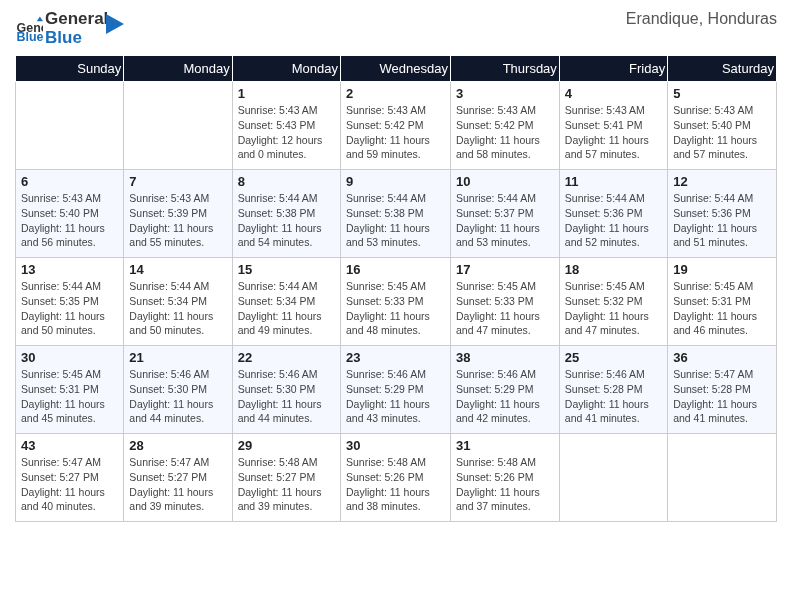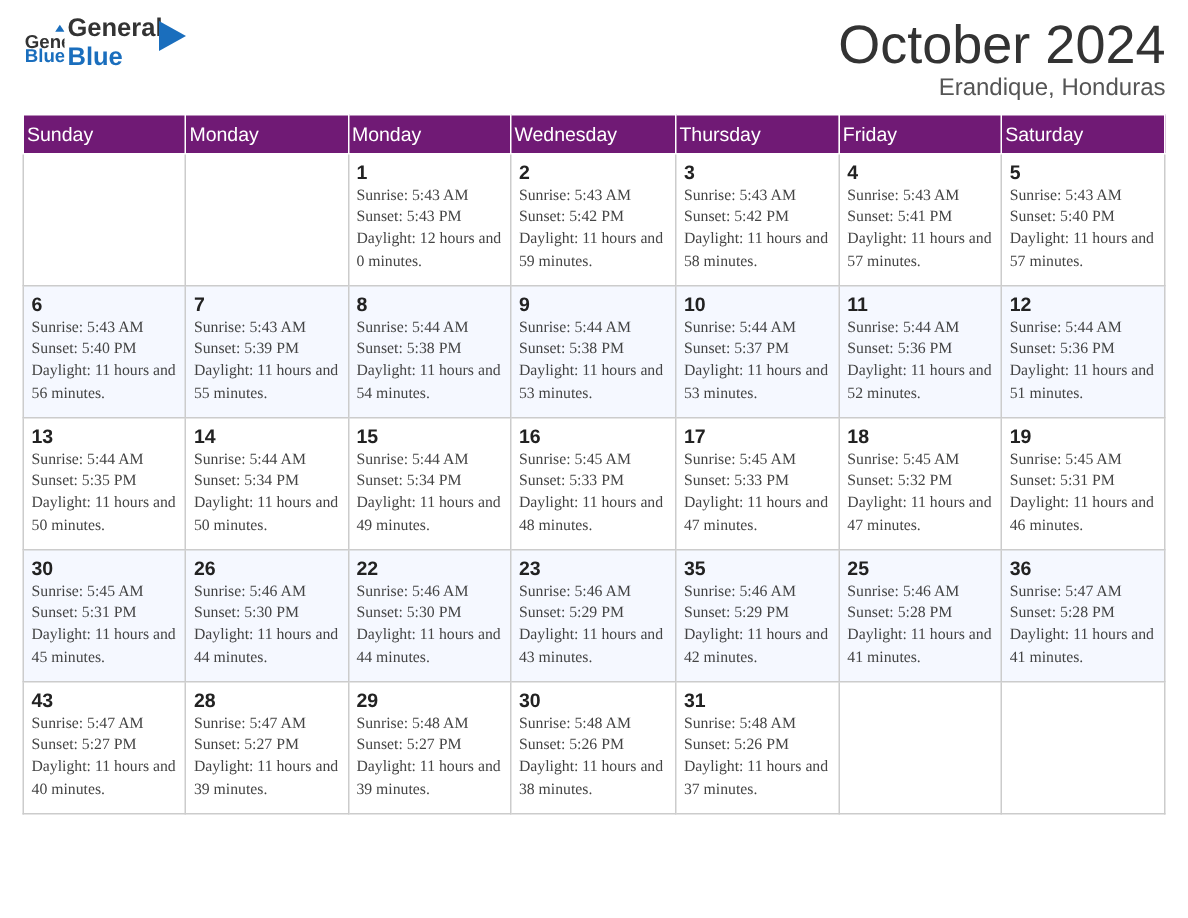--- a/index.html
+++ b/index.html
@@ -43,23 +43,23 @@
     .location {
       font-size: 16px;
       color: #555;
     }
     .calendar-table {
       width: 100%;
       border-collapse: collapse;
       font-size: 11px;
     }
     .calendar-table th {
-      background-color: #701a75;
+      background-color: #0f172a;
       color: #fff;
-      text-align: left;
+      text-align: right;
       padding: 5px 2px;
       font-size: 13px;
       font-weight: normal;
       border: 1px solid #fff;
     }
     .calendar-table td {
       border: 1px solid #ccc;
       vertical-align: top;
       padding: 4px 5px;
       width: 113px;
@@ -74,21 +74,20 @@
       font-size: 13px;
       font-weight: bold;
       color: #222;
       display: block;
       margin-bottom: 2px;
     }
     .day-detail {
       color: #444;
       font-size: 10.5px;
       line-height: 1.4;
-      font-family: Liberation Serif, serif;
     }
     .empty-cell {
       background: #fff !important;
     }
   </style>
 </head>
 <body>
 
 <div class="page">
   <div class="header">
@@ -100,21 +99,20 @@
       </svg>
       <div style="line-height:1.1">
         <div style="font-size:17px;font-weight:bold;color:#333;">General</div>
         <div style="font-size:17px;font-weight:bold;color:#1a6ebd;">Blue</div>
       </div>
       <svg width="18" height="20" viewBox="0 0 18 20" style="margin-left:-4px;margin-top:-10px;">
         <polygon points="0,0 18,10 0,20" fill="#1a6ebd"></polygon>
       </svg>
     </div>
     <div class="title-block">
-      <div class="month-title">October 2024</div>
       <div class="location">Erandique, Honduras</div>
     </div>
   </div>
 
   <table class="calendar-table">
     <thead>
       <tr>
       <th>Sunday</th>
           <th>Monday</th>
           <th>Monday</th>
@@ -208,33 +206,33 @@
             <span class="day-number">19</span>
             <div class="day-detail">Sunrise: 5:45 AM<br>Sunset: 5:31 PM<br>Daylight: 11 hours and 46 minutes.</div>
           </td>
         </tr>
         <tr>
           <td>
             <span class="day-number">30</span>
             <div class="day-detail">Sunrise: 5:45 AM<br>Sunset: 5:31 PM<br>Daylight: 11 hours and 45 minutes.</div>
           </td>
           <td>
-            <span class="day-number">26</span>
+            <span class="day-number">21</span>
             <div class="day-detail">Sunrise: 5:46 AM<br>Sunset: 5:30 PM<br>Daylight: 11 hours and 44 minutes.</div>
           </td>
           <td>
             <span class="day-number">22</span>
             <div class="day-detail">Sunrise: 5:46 AM<br>Sunset: 5:30 PM<br>Daylight: 11 hours and 44 minutes.</div>
           </td>
           <td>
             <span class="day-number">23</span>
             <div class="day-detail">Sunrise: 5:46 AM<br>Sunset: 5:29 PM<br>Daylight: 11 hours and 43 minutes.</div>
           </td>
           <td>
-            <span class="day-number">35</span>
+            <span class="day-number">38</span>
             <div class="day-detail">Sunrise: 5:46 AM<br>Sunset: 5:29 PM<br>Daylight: 11 hours and 42 minutes.</div>
           </td>
           <td>
             <span class="day-number">25</span>
             <div class="day-detail">Sunrise: 5:46 AM<br>Sunset: 5:28 PM<br>Daylight: 11 hours and 41 minutes.</div>
           </td>
           <td>
             <span class="day-number">36</span>
             <div class="day-detail">Sunrise: 5:47 AM<br>Sunset: 5:28 PM<br>Daylight: 11 hours and 41 minutes.</div>
           </td>

